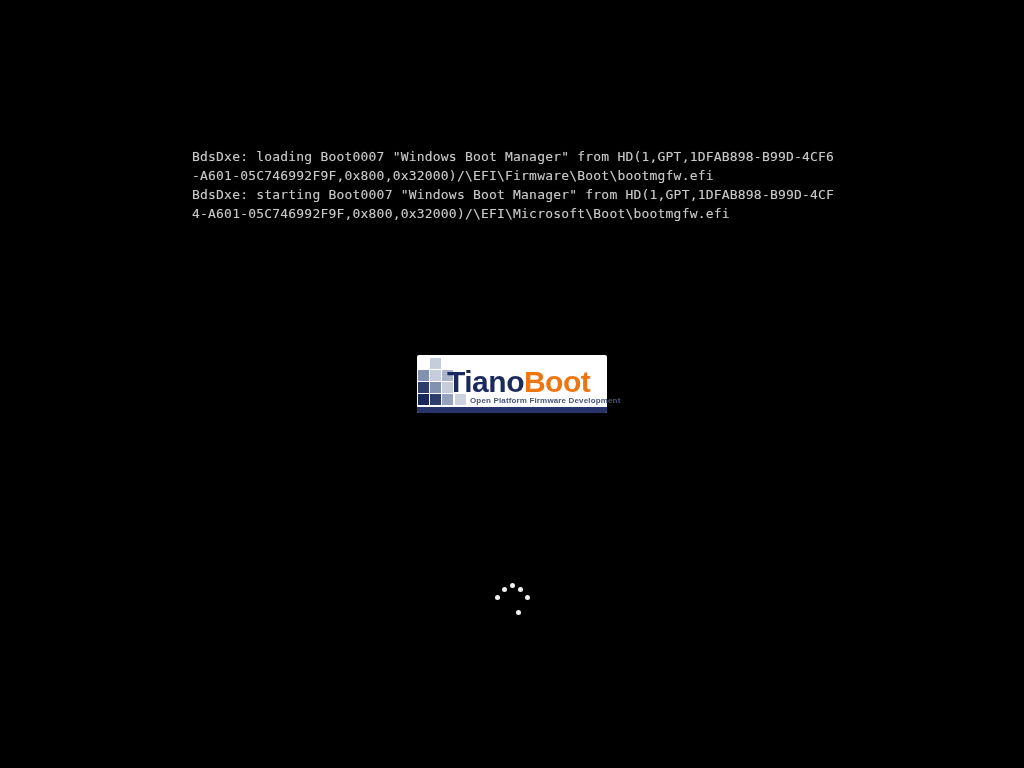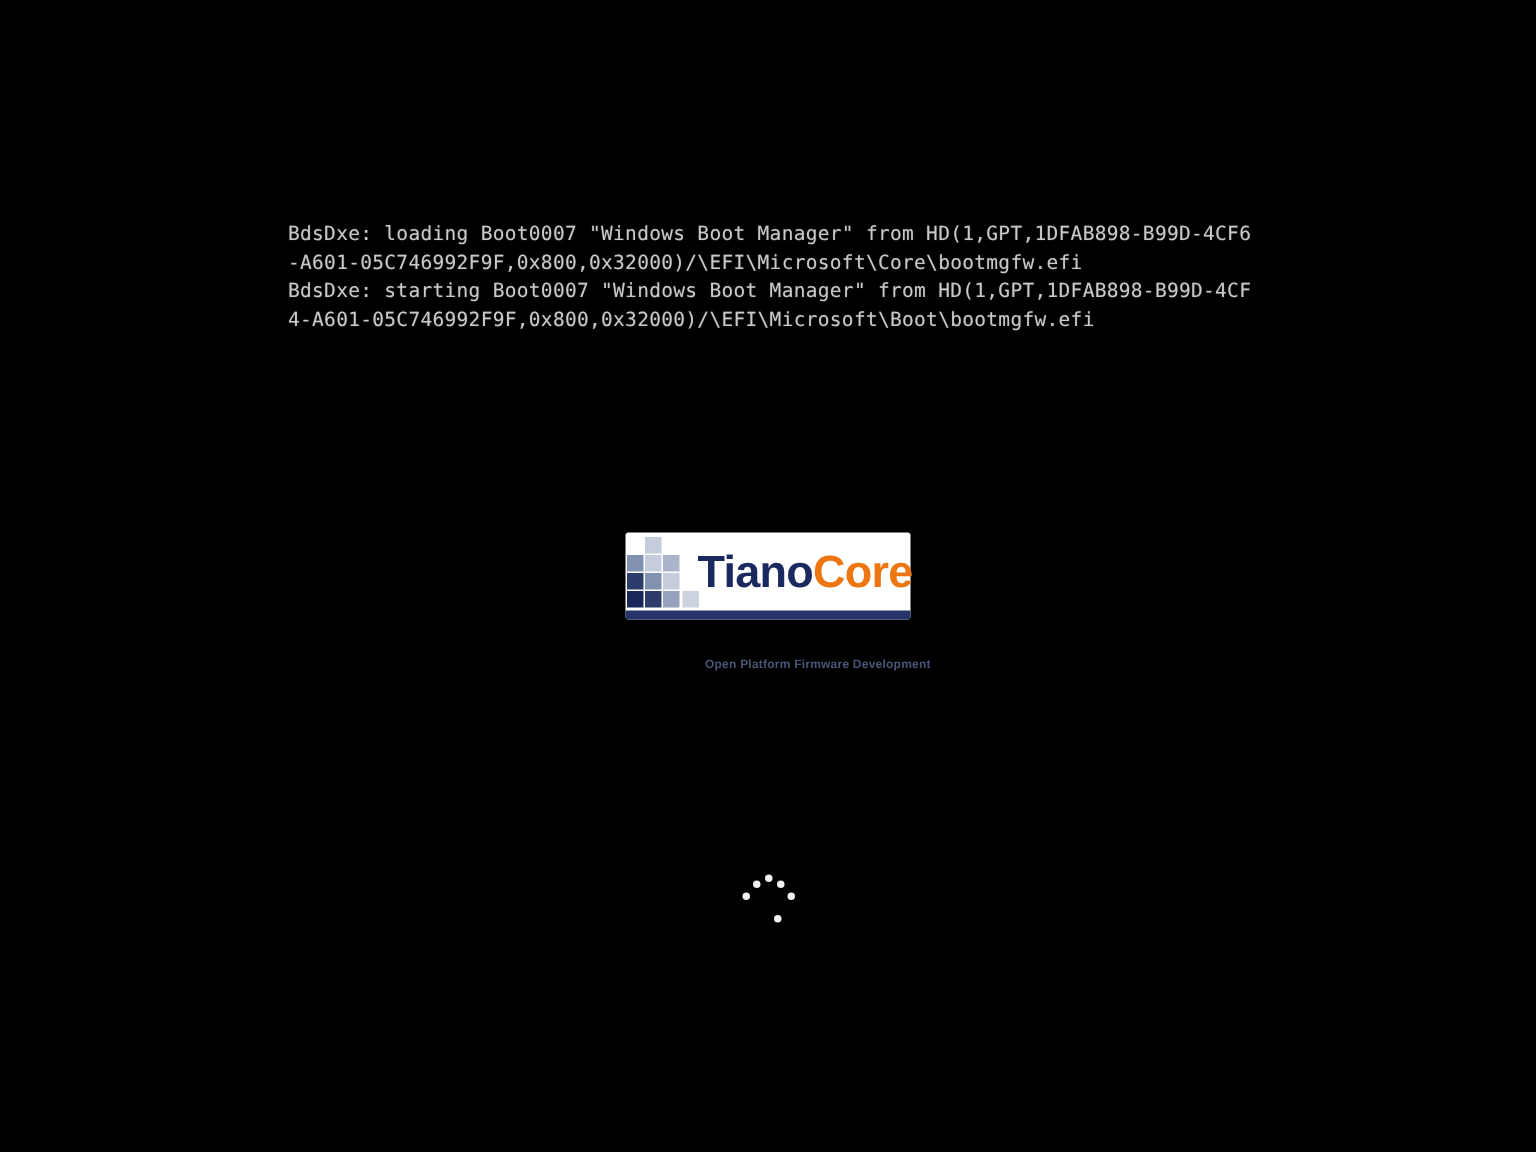--- a/index.html
+++ b/index.html
@@ -64,21 +64,20 @@
     white-space: nowrap;
   }
   .logo-tagline {
     position: absolute;
     left: 53px;
     top: 41px;
     font-size: 8px;
     font-weight: bold;
     letter-spacing: 0.15px;
     white-space: nowrap;
-    margin-top: 42px;
   }
   .logo-bar {
     position: absolute;
     left: 0;
     bottom: 0;
     width: 100%;
     height: 6px;
     border-radius: 0 0 2px 2px;
   }
   
@@ -96,41 +95,41 @@
     border-radius: 50%;
   }
 </style>
 </head>
 <body>
 
 <div class="screen">
 
   <div class="console" style="color: rgb(201, 201, 201);">
     <div class="console-line">BdsDxe: loading Boot0007 "Windows Boot Manager" from HD(1,GPT,1DFAB898-B99D-4CF6</div>
-    <div class="console-line">-A601-05C746992F9F,0x800,0x32000)/\EFI\Microsoft\Core\bootmgfw.efi</div>
+    <div class="console-line">-A601-05C746992F9F,0x800,0x32000)/\EFI\Firmware\Boot\bootmgfw.efi</div>
     <div class="console-line">BdsDxe: starting Boot0007 "Windows Boot Manager" from HD(1,GPT,1DFAB898-B99D-4CF</div>
     <div class="console-line">4-A601-05C746992F9F,0x800,0x32000)/\EFI\Microsoft\Boot\bootmgfw.efi</div>
   </div>
 
   <div class="logo" style="background: rgb(255, 255, 255);">
     <div class="logo-mosaic">
         <div class="mosaic-square" style="left: 13px; top: 3px; background: rgb(197, 204, 220);"></div>
         <div class="mosaic-square" style="left: 1px; top: 15px; background: rgb(130, 144, 178);"></div>
         <div class="mosaic-square" style="left: 13px; top: 15px; background: rgb(197, 204, 220);"></div>
         <div class="mosaic-square" style="left: 25px; top: 15px; background: rgb(170, 180, 202);"></div>
         <div class="mosaic-square" style="left: 1px; top: 27px; background: rgb(45, 60, 107);"></div>
         <div class="mosaic-square" style="left: 13px; top: 27px; background: rgb(130, 144, 178);"></div>
         <div class="mosaic-square" style="left: 25px; top: 27px; background: rgb(197, 204, 220);"></div>
         <div class="mosaic-square" style="left: 1px; top: 39px; background: rgb(24, 39, 90);"></div>
         <div class="mosaic-square" style="left: 13px; top: 39px; background: rgb(45, 60, 107);"></div>
         <div class="mosaic-square" style="left: 25px; top: 39px; background: rgb(149, 161, 189);"></div>
         <div class="mosaic-square" style="left: 38px; top: 39px; background: rgb(204, 210, 224);"></div>
       </div>
     <div class="logo-title">
-      <span style="color: rgb(27, 42, 94); margin-left: 18px;">Tiano</span><span style="color: rgb(237, 118, 18);">Core</span>
+      <span style="color: rgb(27, 42, 94);">Tiano</span><span style="color: rgb(237, 118, 18);">Boot</span>
     </div>
     <div class="logo-tagline" style="color: rgb(74, 85, 120);">Open Platform Firmware Development</div>
     <div class="logo-bar" style="background: rgb(38, 52, 106);"></div>
   </div>
 
   <div class="spinner">
       <div class="spinner-dot" style="left: -17.5px; top: -3.5px; background: rgb(242, 242, 242);"></div>
       <div class="spinner-dot" style="left: -10.5px; top: -11.5px; background: rgb(242, 242, 242);"></div>
       <div class="spinner-dot" style="left: -2.5px; top: -15.5px; background: rgb(242, 242, 242);"></div>
       <div class="spinner-dot" style="left: 5.5px; top: -11.5px; background: rgb(242, 242, 242);"></div>

